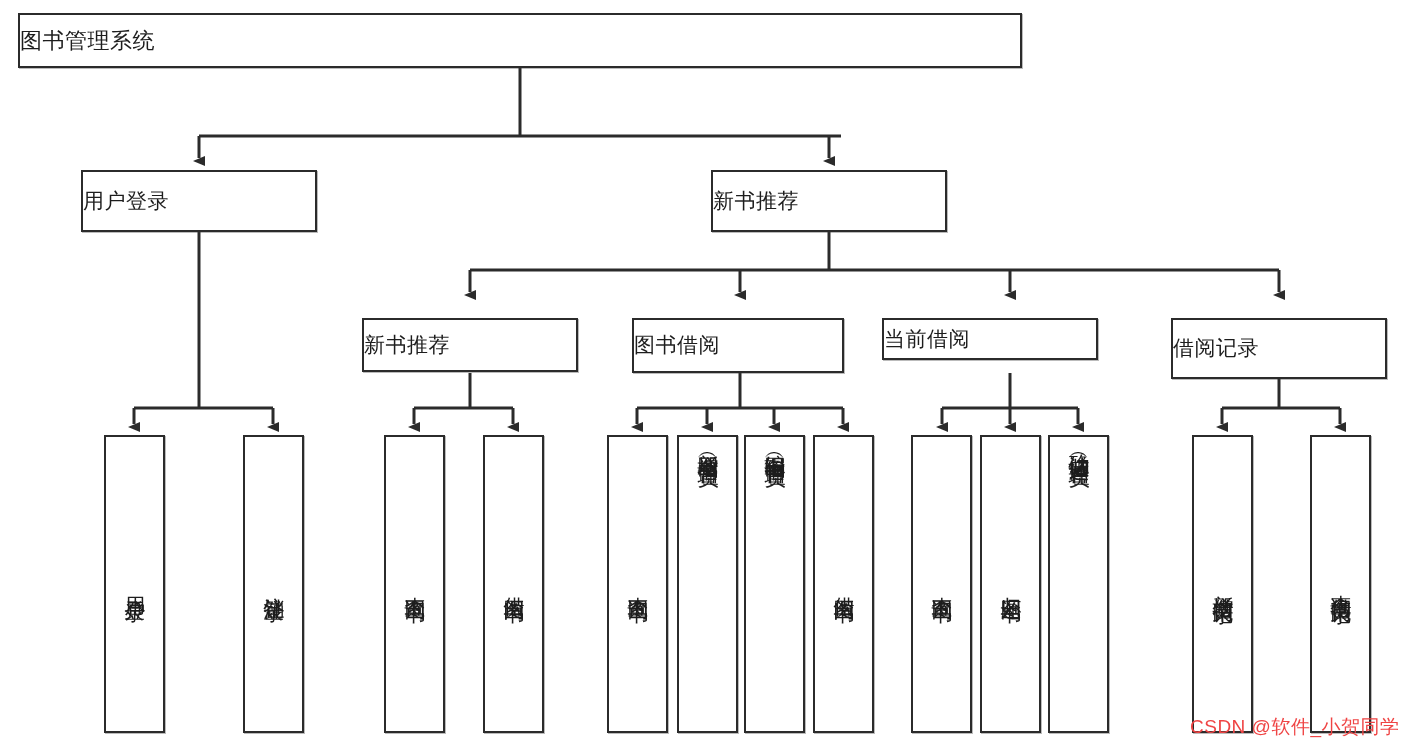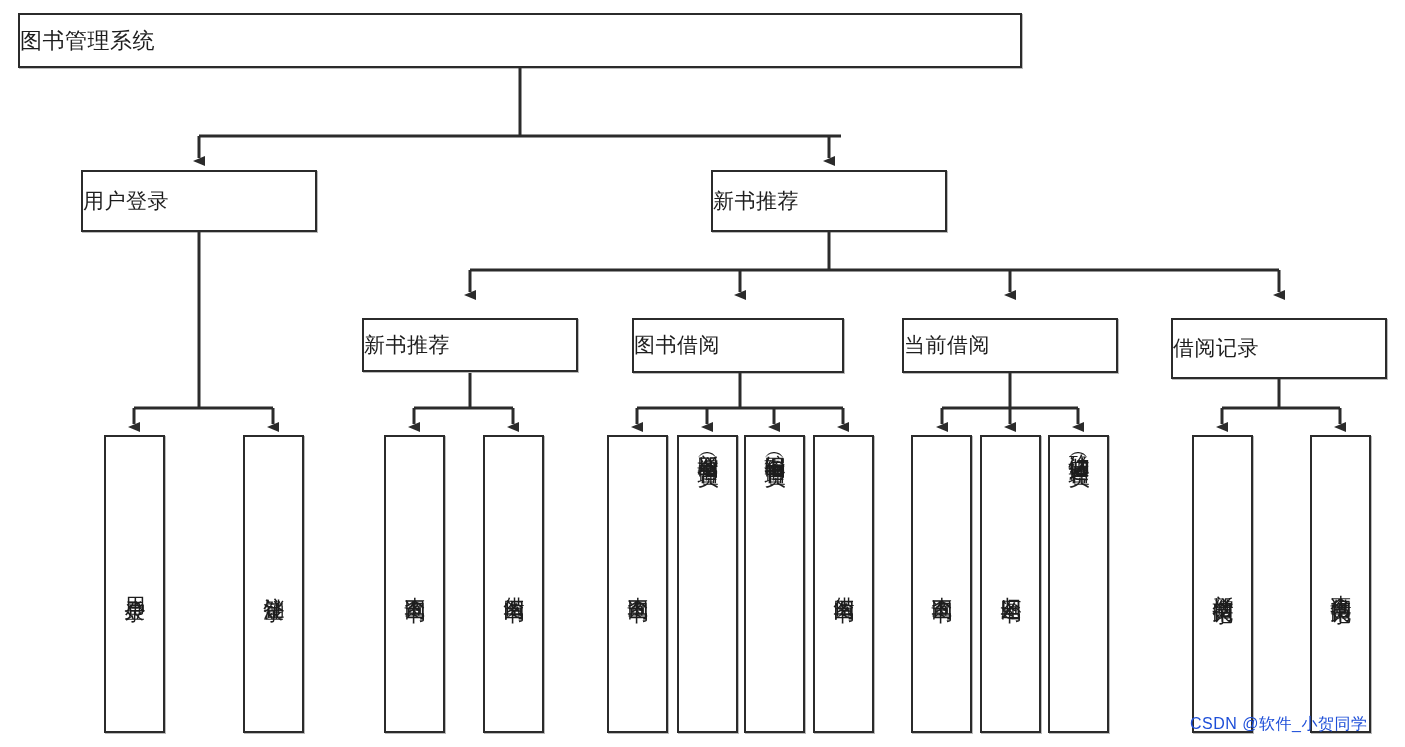--- a/index.html
+++ b/index.html
@@ -52,22 +52,22 @@
     line-height:1.18;
     letter-spacing:2px;
     white-space:nowrap;
     display:block;
   }
   .node.leaf.center-v{
     align-items:center;
   }
   .watermark{
     position:absolute;
-    font-size:16px;
-    color:#1d4ed8;
+    font-size:19px;
+    color:#ef4444;
     white-space:nowrap;
     letter-spacing:0.5px;
     pointer-events:none;
   }
 </style>
 </head>
 <body>
 
 <div id="canvas">
 
@@ -131,21 +131,21 @@
   <div class="node" style="left:711px; top:170px; width:236px; height:62px;">
     <span class="label">新书推荐</span>
   </div>
 
   <div class="node" style="left:362px; top:318px; width:216px; height:54px;">
     <span class="label">新书推荐</span>
   </div>
   <div class="node" style="left:632px; top:318px; width:212px; height:55px;">
     <span class="label">图书借阅</span>
   </div>
-  <div class="node" style="left:902px; top:318px; width:216px; height:55px;">
+  <div class="node" style="left:882px; top:318px; width:216px; height:42px;">
     <span class="label">当前借阅</span>
   </div>
   <div class="node" style="left:1171px; top:318px; width:216px; height:61px;">
     <span class="label">借阅记录</span>
   </div>
 
   <div class="node leaf center-v" style="left:104px; top:435px; width:61px; height:298px;">
     <span class="label">用户登录</span>
   </div>
   <div class="node leaf center-v" style="left:243px; top:435px; width:61px; height:298px;">

